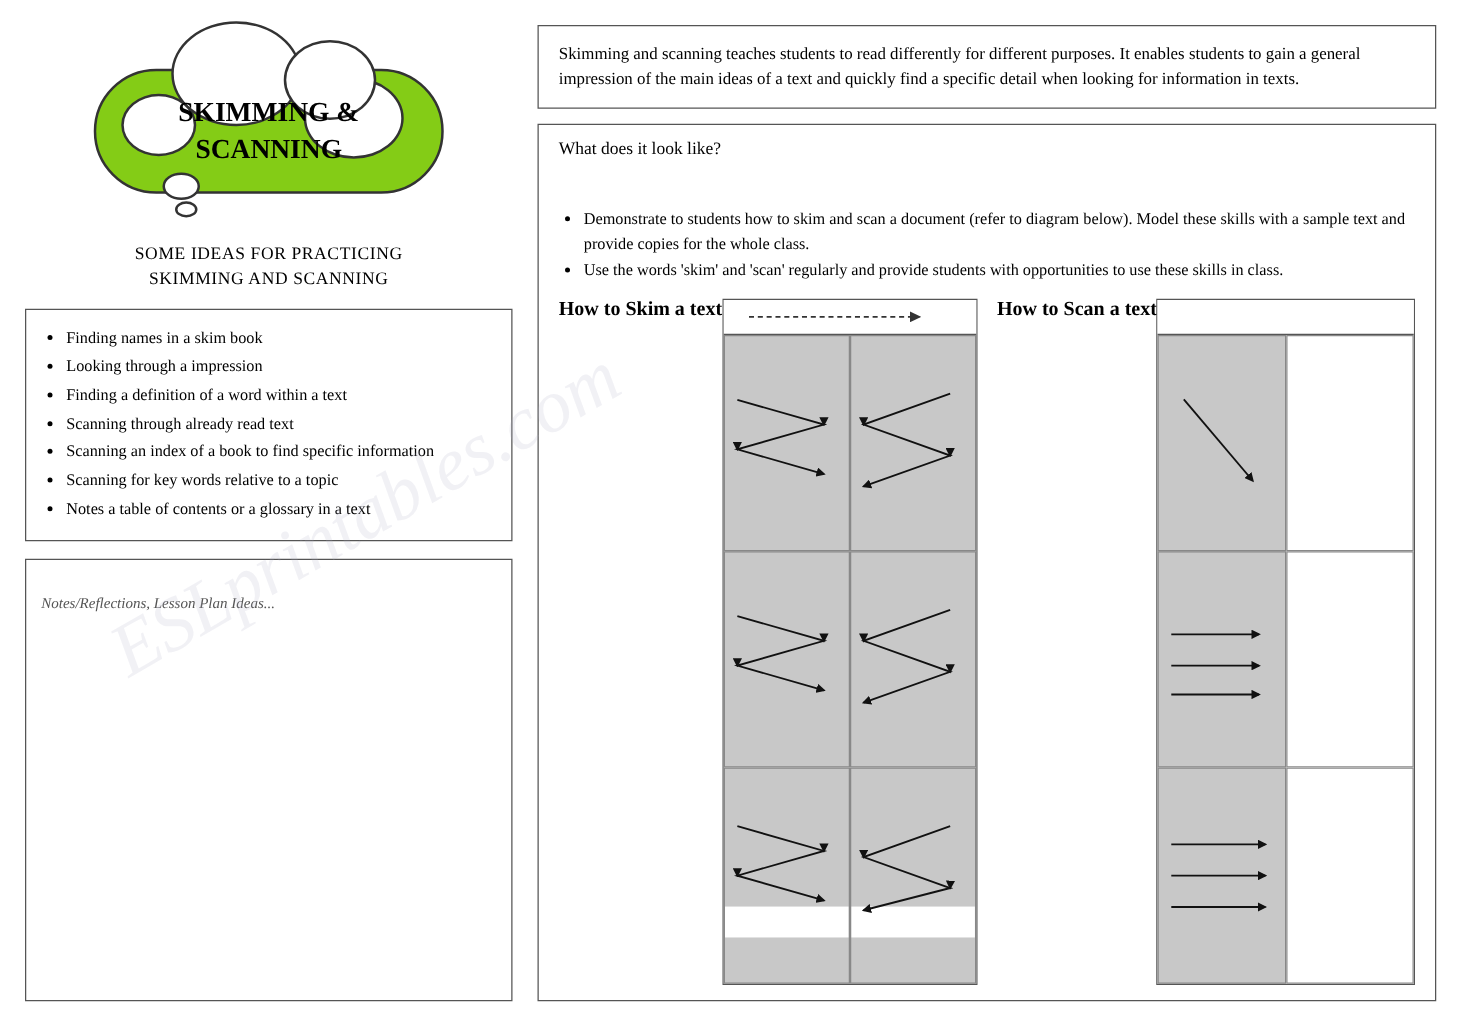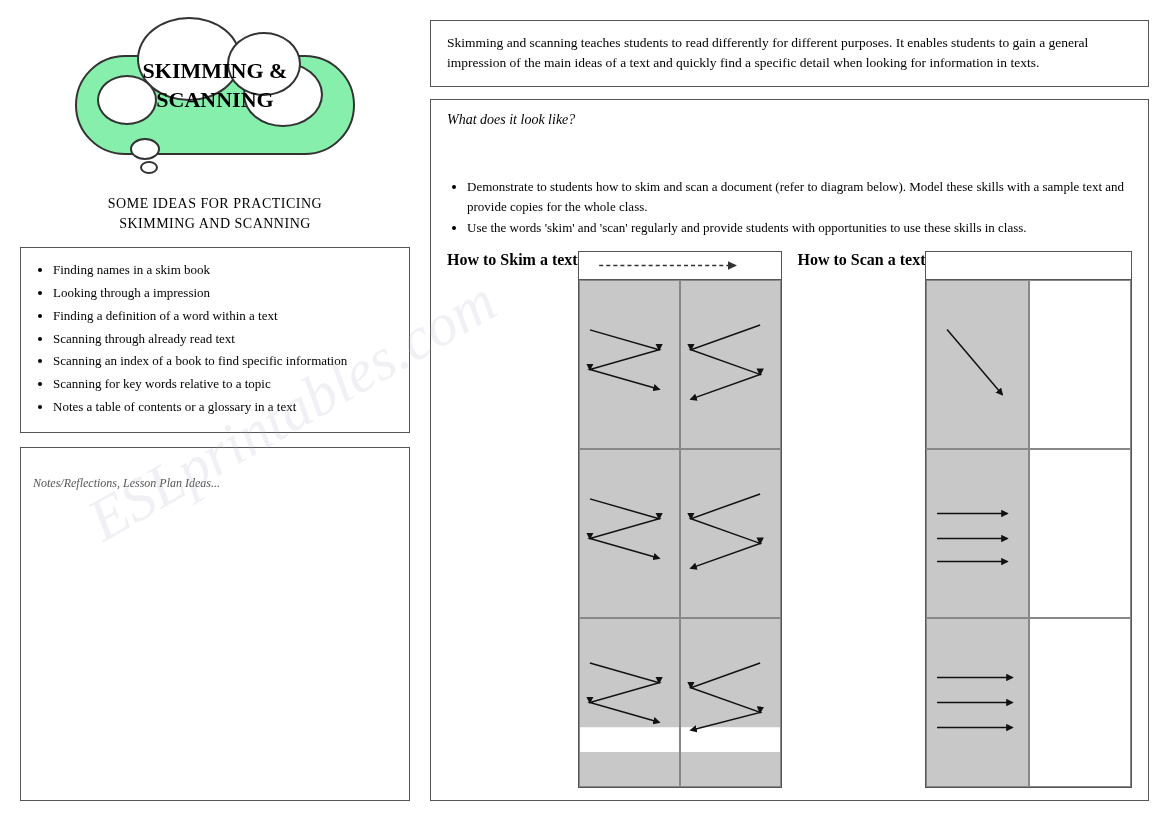--- a/index.html
+++ b/index.html
@@ -36,27 +36,27 @@
     .cloud-container {
       display: flex;
       justify-content: center;
       align-items: center;
       padding: 10px 0 0 0;
       position: relative;
       height: 160px;
     }
     .cloud {
       position: relative;
-      background: #86efac;
+      background: #84cc16;
       border: 2.5px solid #333;
       border-radius: 50px;
       width: 280px;
       height: 100px;
       display: flex;
-      align-items: flex-start;
+      align-items: center;
       justify-content: center;
       text-align: center;
     }
     .cloud::before,
     .cloud::after {
       content: '';
       position: absolute;
       background: #fff;
       border: 2.5px solid #333;
       border-radius: 50%;
@@ -167,22 +167,21 @@
 
     .what-box {
       border: 1.5px solid #555;
       padding: 12px 16px;
       flex: 1;
       display: flex;
       flex-direction: column;
     }
     .what-label {
       font-size: 14px;
-      font-style: italic;
-      margin-bottom: 16px;
+      margin-bottom: 4px;
     }
     .what-box ul {
       padding-left: 20px;
       font-size: 13px;
       line-height: 1.6;
       margin-bottom: 12px;
       margin-top: 33px;
     }
 
     .diagrams-row {

